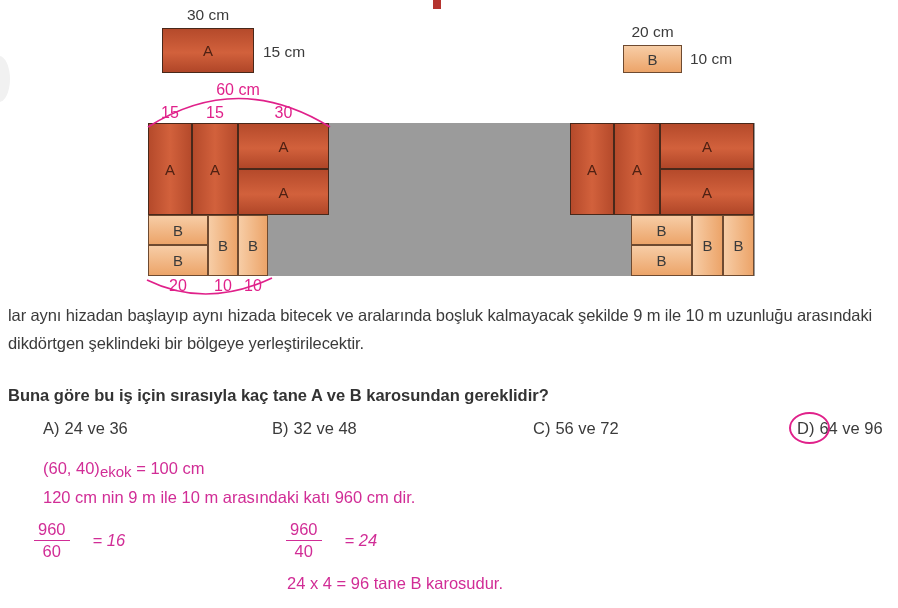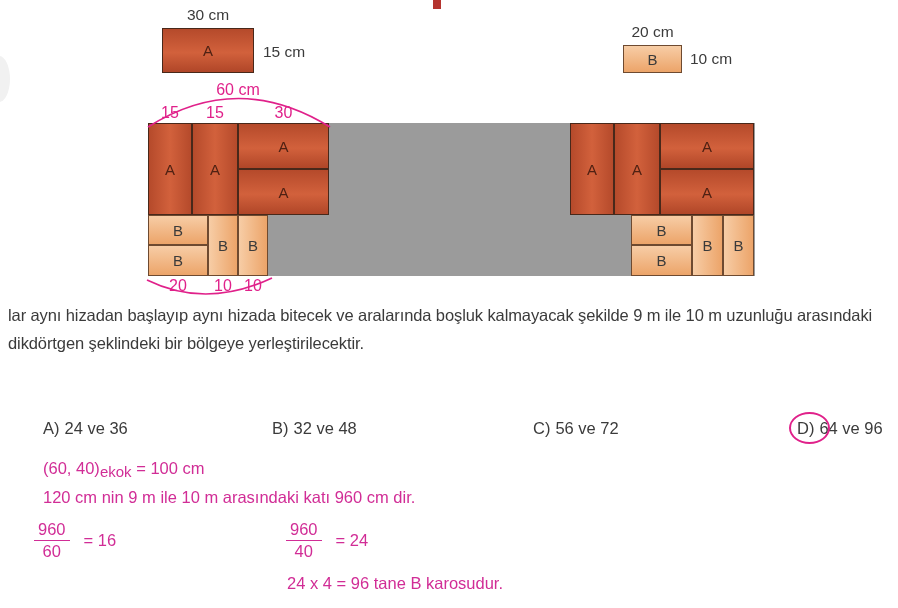--- a/index.html
+++ b/index.html
@@ -34,21 +34,21 @@
 
   .answer-ellipse{border:2px solid #e0218a;border-radius:50%;}
 
   .sol{color:#d12d96;font-size:16.5px;white-space:nowrap;}
   .sub{font-size:15px;vertical-align:-3px;}
 
   .fraction-row{display:flex;align-items:center;justify-content:flex-end;}
   .frac{display:inline-flex;flex-direction:column;align-items:center;}
   .frac .num{padding:0 4px 1px 4px;border-bottom:1.6px solid #d12d96;}
   .frac .den{padding-top:1px;}
-  .frac-eq{margin-left:14px;}
+  .frac-eq{margin-left:23px;font-style:italic;}
 
   svg.anno{pointer-events:none;}
   .watermark{background:#f1f1f1;border-radius:50%;}
 </style>
 </head>
 <body>
 
 <div class="page">
 
   <div class="abs watermark" style="left:-12px;top:56px;width:22px;height:46px;"></div>
@@ -132,20 +132,21 @@
 
   <div class="abs pink seg-label" style="left:148px;top:277px;width:60px;">20</div>
   <div class="abs pink seg-label" style="left:208px;top:277px;width:30px;">10</div>
   <div class="abs pink seg-label" style="left:238px;top:277px;width:30px;">10</div>
 
   <div class="abs body-text" style="left:8px;top:301px;">
     <div>lar aynı hizadan başlayıp aynı hizada bitecek ve aralarında boşluk kalmayacak şekilde 9 m ile 10 m uzunluğu arasındaki</div>
     <div>dikdörtgen şeklindeki bir bölgeye yerleştirilecektir.</div>
   </div>
 
+  <div class="abs question" style="left:8px;top:386px;">Buna göre bu iş için sırasıyla kaç tane A ve B karosundan gereklidir?</div>
 
   <div class="abs option" style="left:7px;top:419px;margin-left:36px;">
     <span>A)</span><span class="opt-text">24 ve 36</span>
   </div>
   <div class="abs option" style="left:272px;top:419px;">
     <span>B)</span><span class="opt-text">32 ve 48</span>
   </div>
   <div class="abs option" style="left:533px;top:419px;">
     <span>C)</span><span class="opt-text">56 ve 72</span>
   </div>

